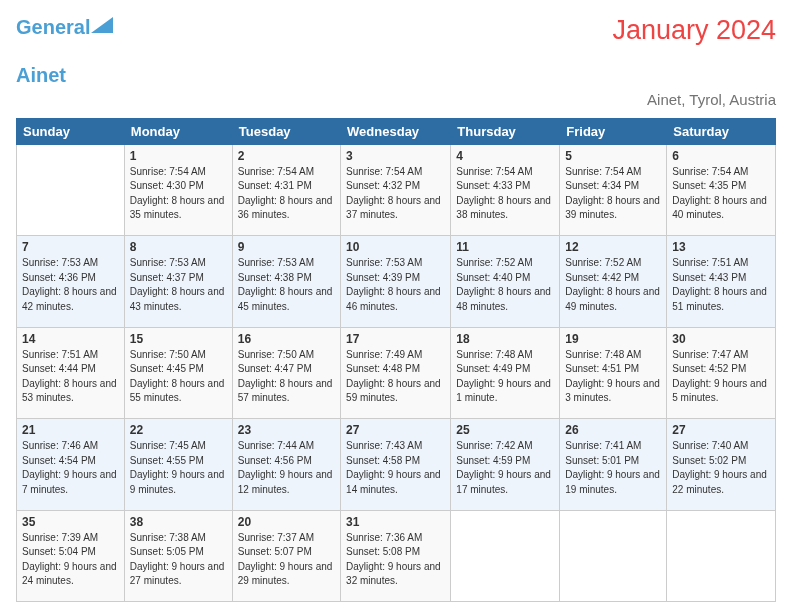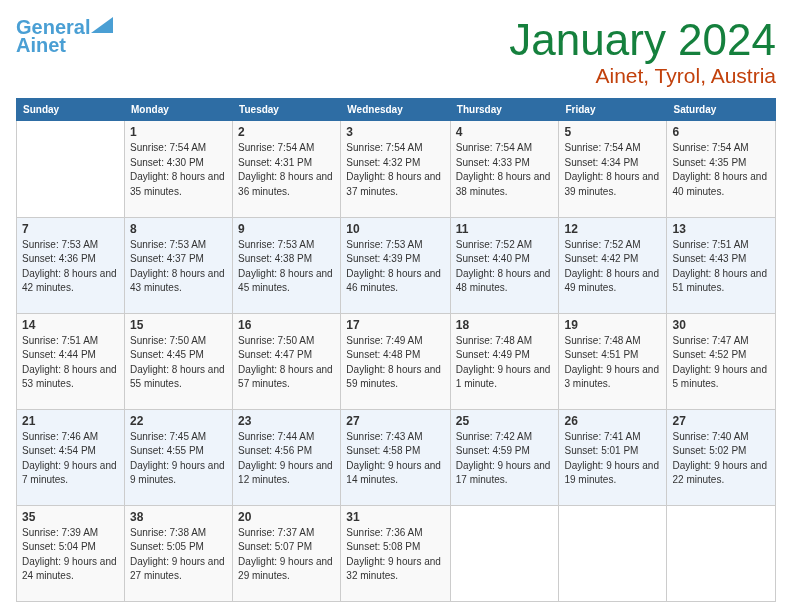--- a/index.html
+++ b/index.html
@@ -20,52 +20,54 @@
     .header {
       display: flex;
       justify-content: space-between;
       align-items: flex-start;
       margin-bottom: 10px;
     }
     .logo {
       display: flex;
       flex-direction: column;
       align-items: flex-start;
+      gap: 30px;
     }
     .logo-text {
       font-size: 20px;
       font-weight: bold;
       color: #1a3a5c;
       line-height: 1.1;
     }
     .logo-text span {
       color: #4a9fd4;
     }
     .title-block {
       text-align: right;
     }
     .month-title {
-      font-size: 44px;
+      font-size: 27px;
       font-weight: 300;
-      color: #15803d;
+      color: #ef4444;
       line-height: 1.1;
     }
     .location {
-      font-size: 21px;
-      color: #c2410c;
+      font-size: 15px;
+      color: #737373;
+      margin-top: 45px;
     }
     table {
       width: 100%;
       border-collapse: collapse;
       flex: 1;
     }
     thead tr th {
       background: #2e6da4;
       color: #fff;
-      font-size: 10px;
+      font-size: 13px;
       font-weight: bold;
       padding: 5px 6px;
       text-align: left;
       border: 1px solid #2e6da4;
     }
     tbody tr td {
       border: 1px solid #ccc;
       vertical-align: top;
       padding: 4px 5px;
       font-size: 11px;

